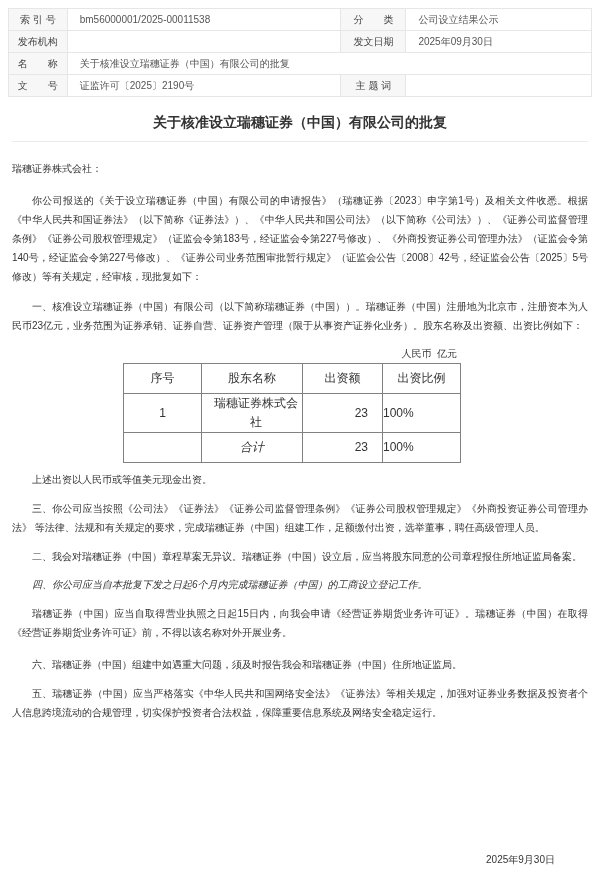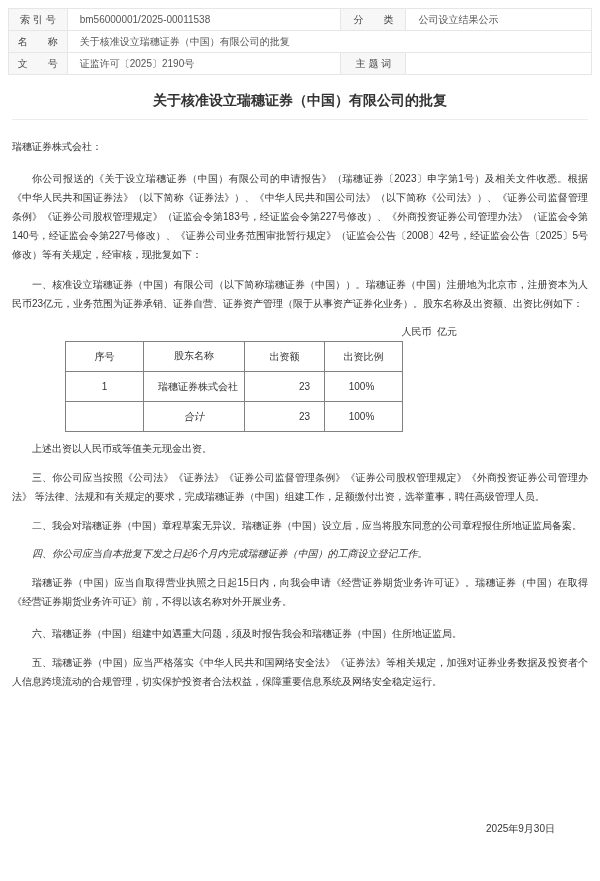--- a/index.html
+++ b/index.html
@@ -40,31 +40,31 @@
   }
   .content p { margin:0; }
   .salutation { margin-top:17px !important; }
   .para { text-indent:2em; }
   .p-intro { margin-top:13px !important; }
   .p-one   { margin-top:11px !important; }
   .unit-row { margin-top:9px !important; width:445px; text-align:right; white-space:pre; }
 
   
   .sh-table {
-    border-collapse:collapse; margin-left:53px; table-layout:fixed;
-    font-size:10px; color:#333;
+    border-collapse:collapse; margin-left:111px; table-layout:fixed;
+    font-size:12px; color:#333;
   }
   .sh-table td, .sh-table th {
     border:1px solid #818181; height:30px; font-weight:normal;
     text-align:center; vertical-align:middle; overflow:hidden;
   }
-  .sh-c1 { width:78px; } .sh-c2 { width:101px;font-family:Liberation Mono, monospace; } .sh-c3 { width:80px; } .sh-c4 { width:78px; }
+  .sh-c1 { width:78px; } .sh-c2 { width:101px; } .sh-c3 { width:80px; } .sh-c4 { width:78px; }
   .sh-table td.name { text-align:center; padding-left:8px; }
   .sh-table td.amt  { text-align:right; padding-right:14px; }
-  .sh-table td.ratio{ text-align:center; padding-right:4px; }
+  .sh-table td.ratio{ text-align:left; padding-right:4px; }
   .sh-table td.center { text-align:center; padding-left:0;font-style:italic; }
 
   .p-after0 { margin-top:7px !important; }
   .p-std    { margin-top:10px !important; }
   .p-four   { margin-top:9px !important;font-style:italic; }
   .p-six    { margin-top:13px !important; }
 
   
   .footer { margin-top:128px; padding-right:45px; text-align:right; font-size:10px; line-height:19px; color:#333; }
   .footer .date { margin-top:7px; }
@@ -74,20 +74,26 @@
 
 <div class="page">
 
   <table class="meta-table">
     <tbody>
       <tr>
         <td class="lbl col-l1">索 引 号</td>
         <td class="val col-v1">bm56000001/2025-00011538</td>
         <td class="lbl col-l2">分　　类</td>
         <td class="val col-v2">公司设立结果公示</td>
+      </tr>
+      <tr>
+        <td class="lbl">发布机构</td>
+        <td class="val"></td>
+        <td class="lbl">发文日期</td>
+        <td class="val">2025年09月30日</td>
       </tr>
       <tr>
         <td class="lbl">名　　称</td>
         <td class="val" colspan="3">关于核准设立瑞穗证券（中国）有限公司的批复</td>
       </tr>
       <tr>
         <td class="lbl">文　　号</td>
         <td class="val">证监许可〔2025〕2190号</td>
         <td class="lbl">主 题 词</td>
         <td class="val"></td>

